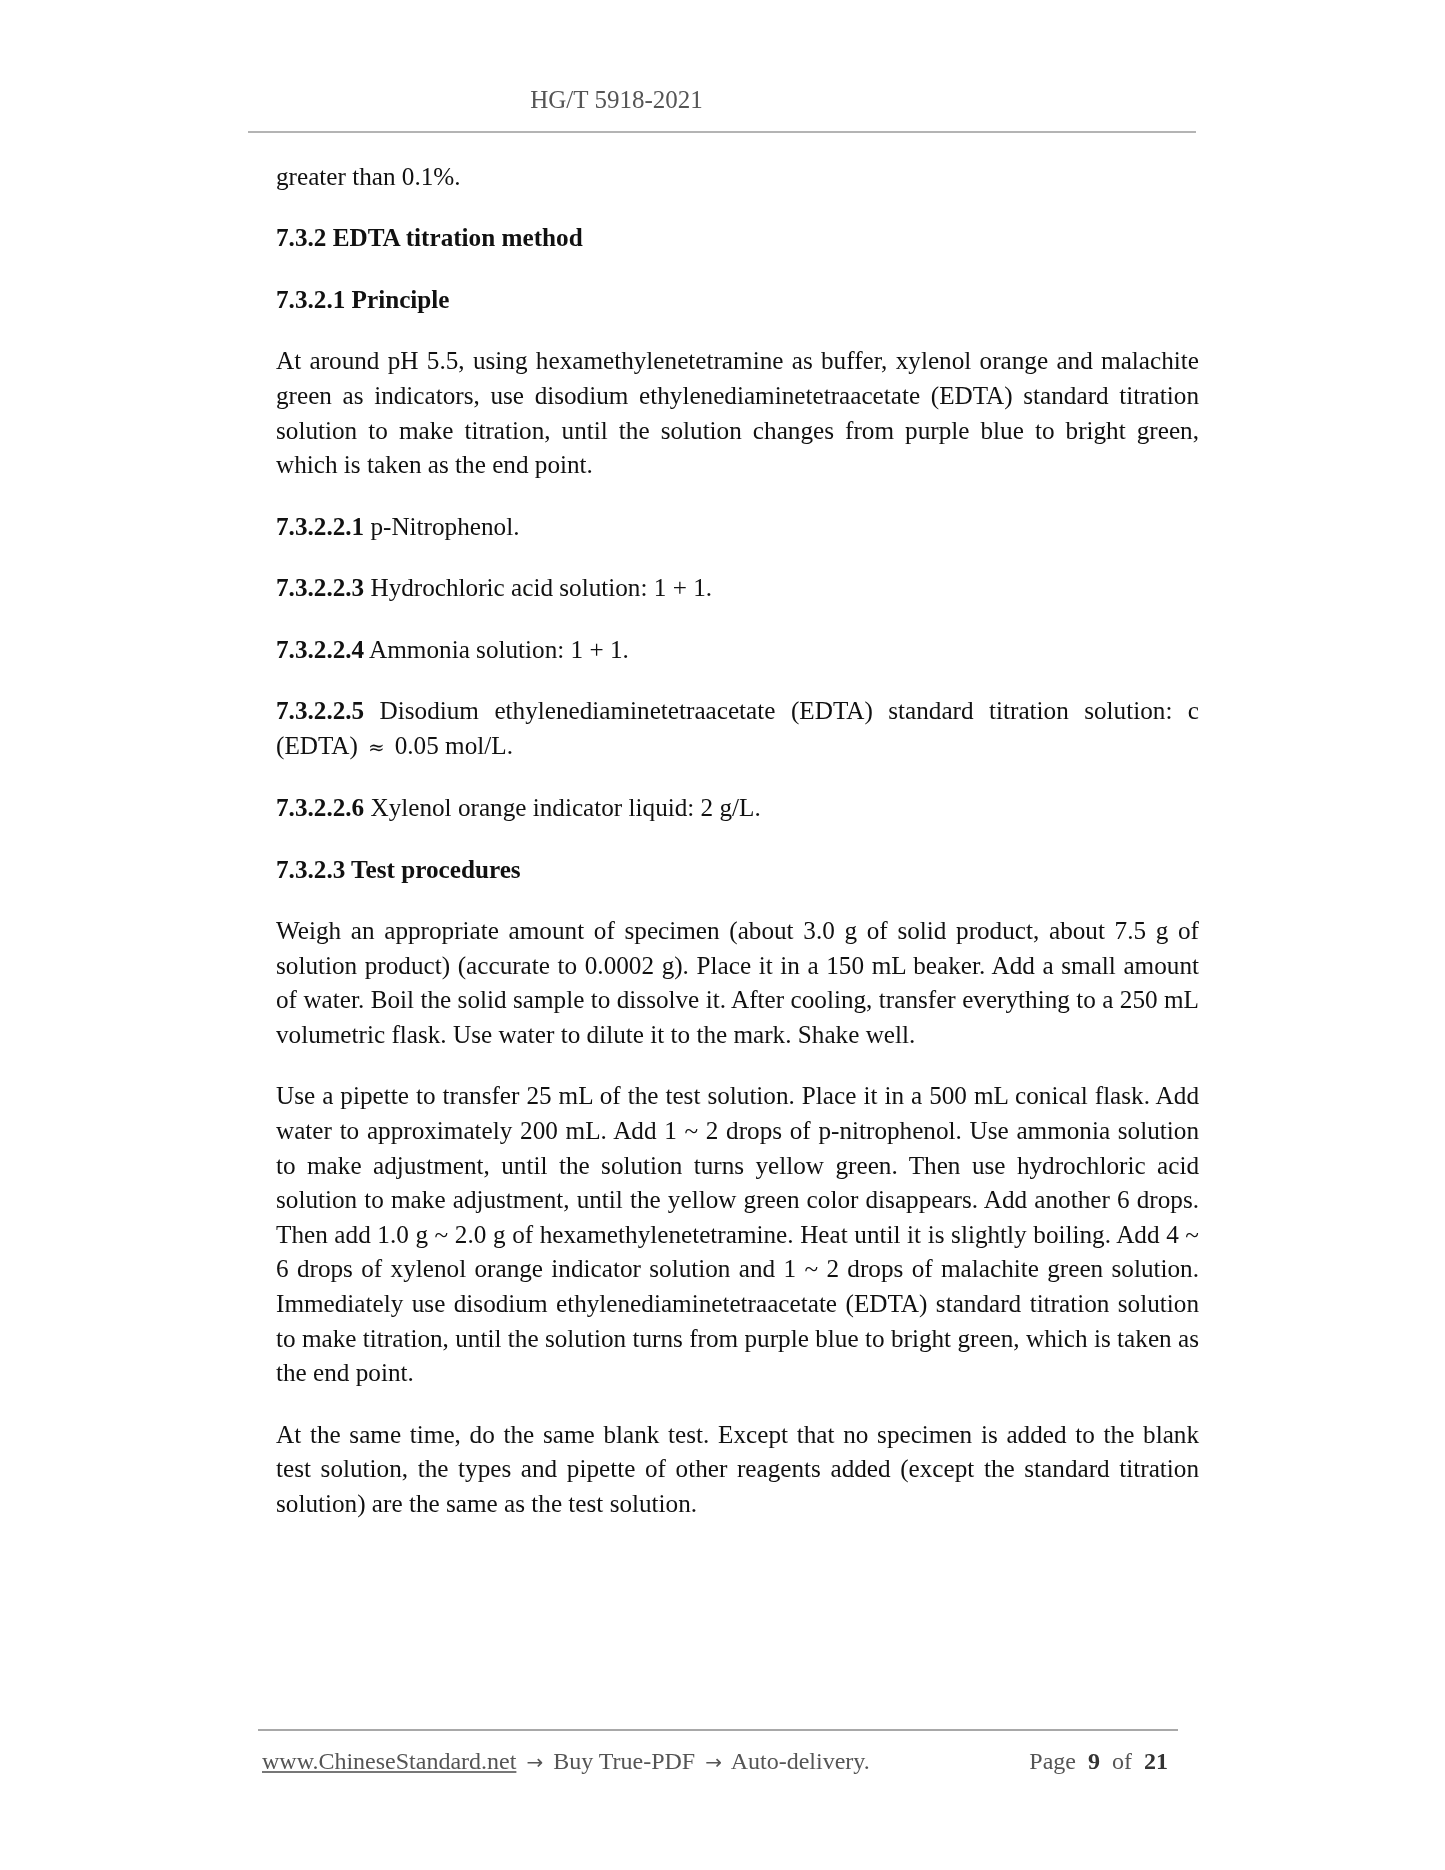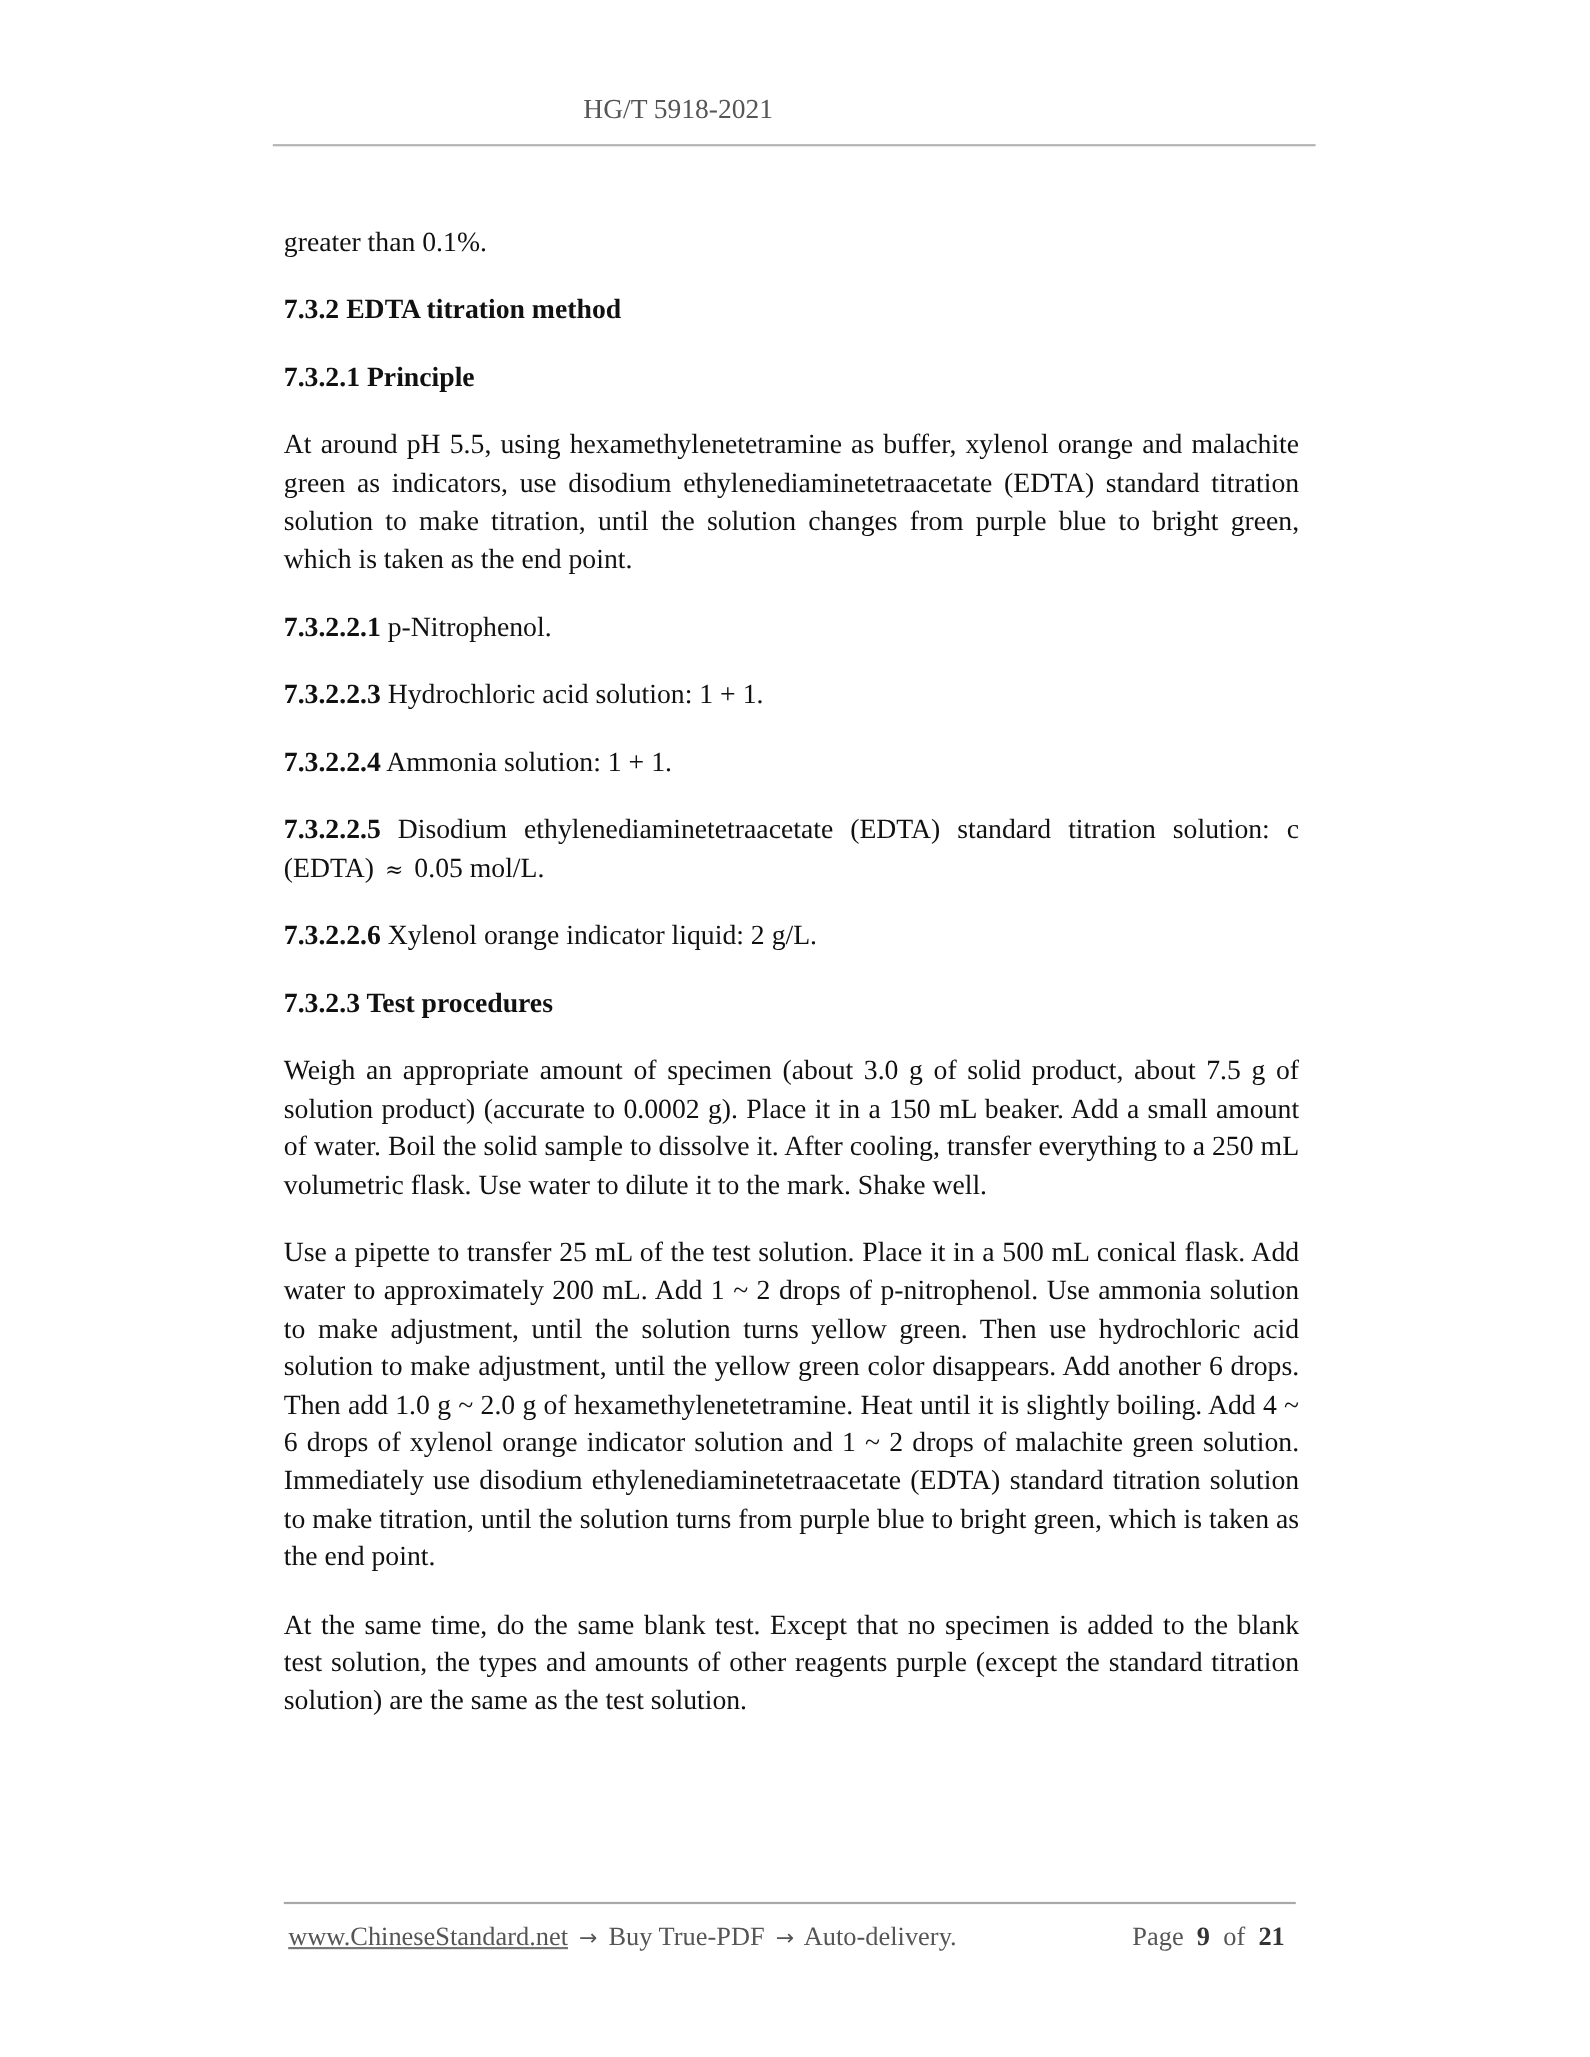--- a/index.html
+++ b/index.html
@@ -9,22 +9,22 @@
     color: #111111;
   }
   .page-header {
     position: absolute; left: 0; top: 82px; width: 1233px;
     text-align: center; font-size: 25px; color: #555555; line-height: 36px;
   }
   .rule { position: absolute; height: 0; border-top: 2px solid #b4b4b4; }
   .rule.top { left: 248px; top: 131px; width: 948px; }
   .rule.bottom { left: 258px; top: 1729px; width: 920px; border-top-color: #a8a8a8; }
   .content {
-    position: absolute; left: 258px; top: 160px; width: 923px;
-    font-size: 25.2px; line-height: 34.6px; margin-top: 44px;
+    position: absolute; left: 276px; top: 160px; width: 923px;
+    font-size: 25.2px; line-height: 34.6px;
   }
   .block { margin: 0 0 26.9px 0; text-align: justify; }
   .block.left { text-align: left; }
   .heading { font-weight: bold; }
   .num { font-weight: bold; }
   .footer {
     position: absolute; left: 262px; top: 1744px; width: 912px;
     font-size: 24px; line-height: 34px; color: #555555;
   }
   .footer-left { position: absolute; left: 0; top: 0; white-space: nowrap; text-align: right; }
@@ -66,21 +66,21 @@
     <span>Disodium ethylenediaminetetraacetate (EDTA) standard titration solution: c (EDTA)</span><span class="approx">≈</span><span>0.05 mol/L.</span>
   </p>
   <p class="block left">
     <span class="num">7.3.2.2.6</span>
     <span>Xylenol orange indicator liquid: 2 g/L.</span>
   </p>
 
   <p class="block left heading">7.3.2.3 Test procedures</p>
   <p class="block">Weigh an appropriate amount of specimen (about 3.0 g of solid product, about 7.5 g of solution product) (accurate to 0.0002 g). Place it in a 150 mL beaker. Add a small amount of water. Boil the solid sample to dissolve it. After cooling, transfer everything to a 250 mL volumetric flask. Use water to dilute it to the mark. Shake well.</p>
   <p class="block">Use a pipette to transfer 25 mL of the test solution. Place it in a 500 mL conical flask. Add water to approximately 200 mL. Add 1 ~ 2 drops of p-nitrophenol. Use ammonia solution to make adjustment, until the solution turns yellow green. Then use hydrochloric acid solution to make adjustment, until the yellow green color disappears. Add another 6 drops. Then add 1.0 g ~ 2.0 g of hexamethylenetetramine. Heat until it is slightly boiling. Add 4 ~ 6 drops of xylenol orange indicator solution and 1 ~ 2 drops of malachite green solution. Immediately use disodium ethylenediaminetetraacetate (EDTA) standard titration solution to make titration, until the solution turns from purple blue to bright green, which is taken as the end point.</p>
-  <p class="block">At the same time, do the same blank test. Except that no specimen is added to the blank test solution, the types and amounts of other reagents purple (except the standard titration solution) are the same as the test solution.</p>
+  <p class="block">At the same time, do the same blank test. Except that no specimen is added to the blank test solution, the types and pipette of other reagents added (except the standard titration solution) are the same as the test solution.</p>
 </div>
 
 <div class="rule bottom"></div>
 
 <div class="footer">
   <div class="footer-left">
     <span class="footer-link">www.ChineseStandard.net</span>
     <span class="arrow">→</span>
     <span>Buy True-PDF</span>
     <span class="arrow">→</span>

